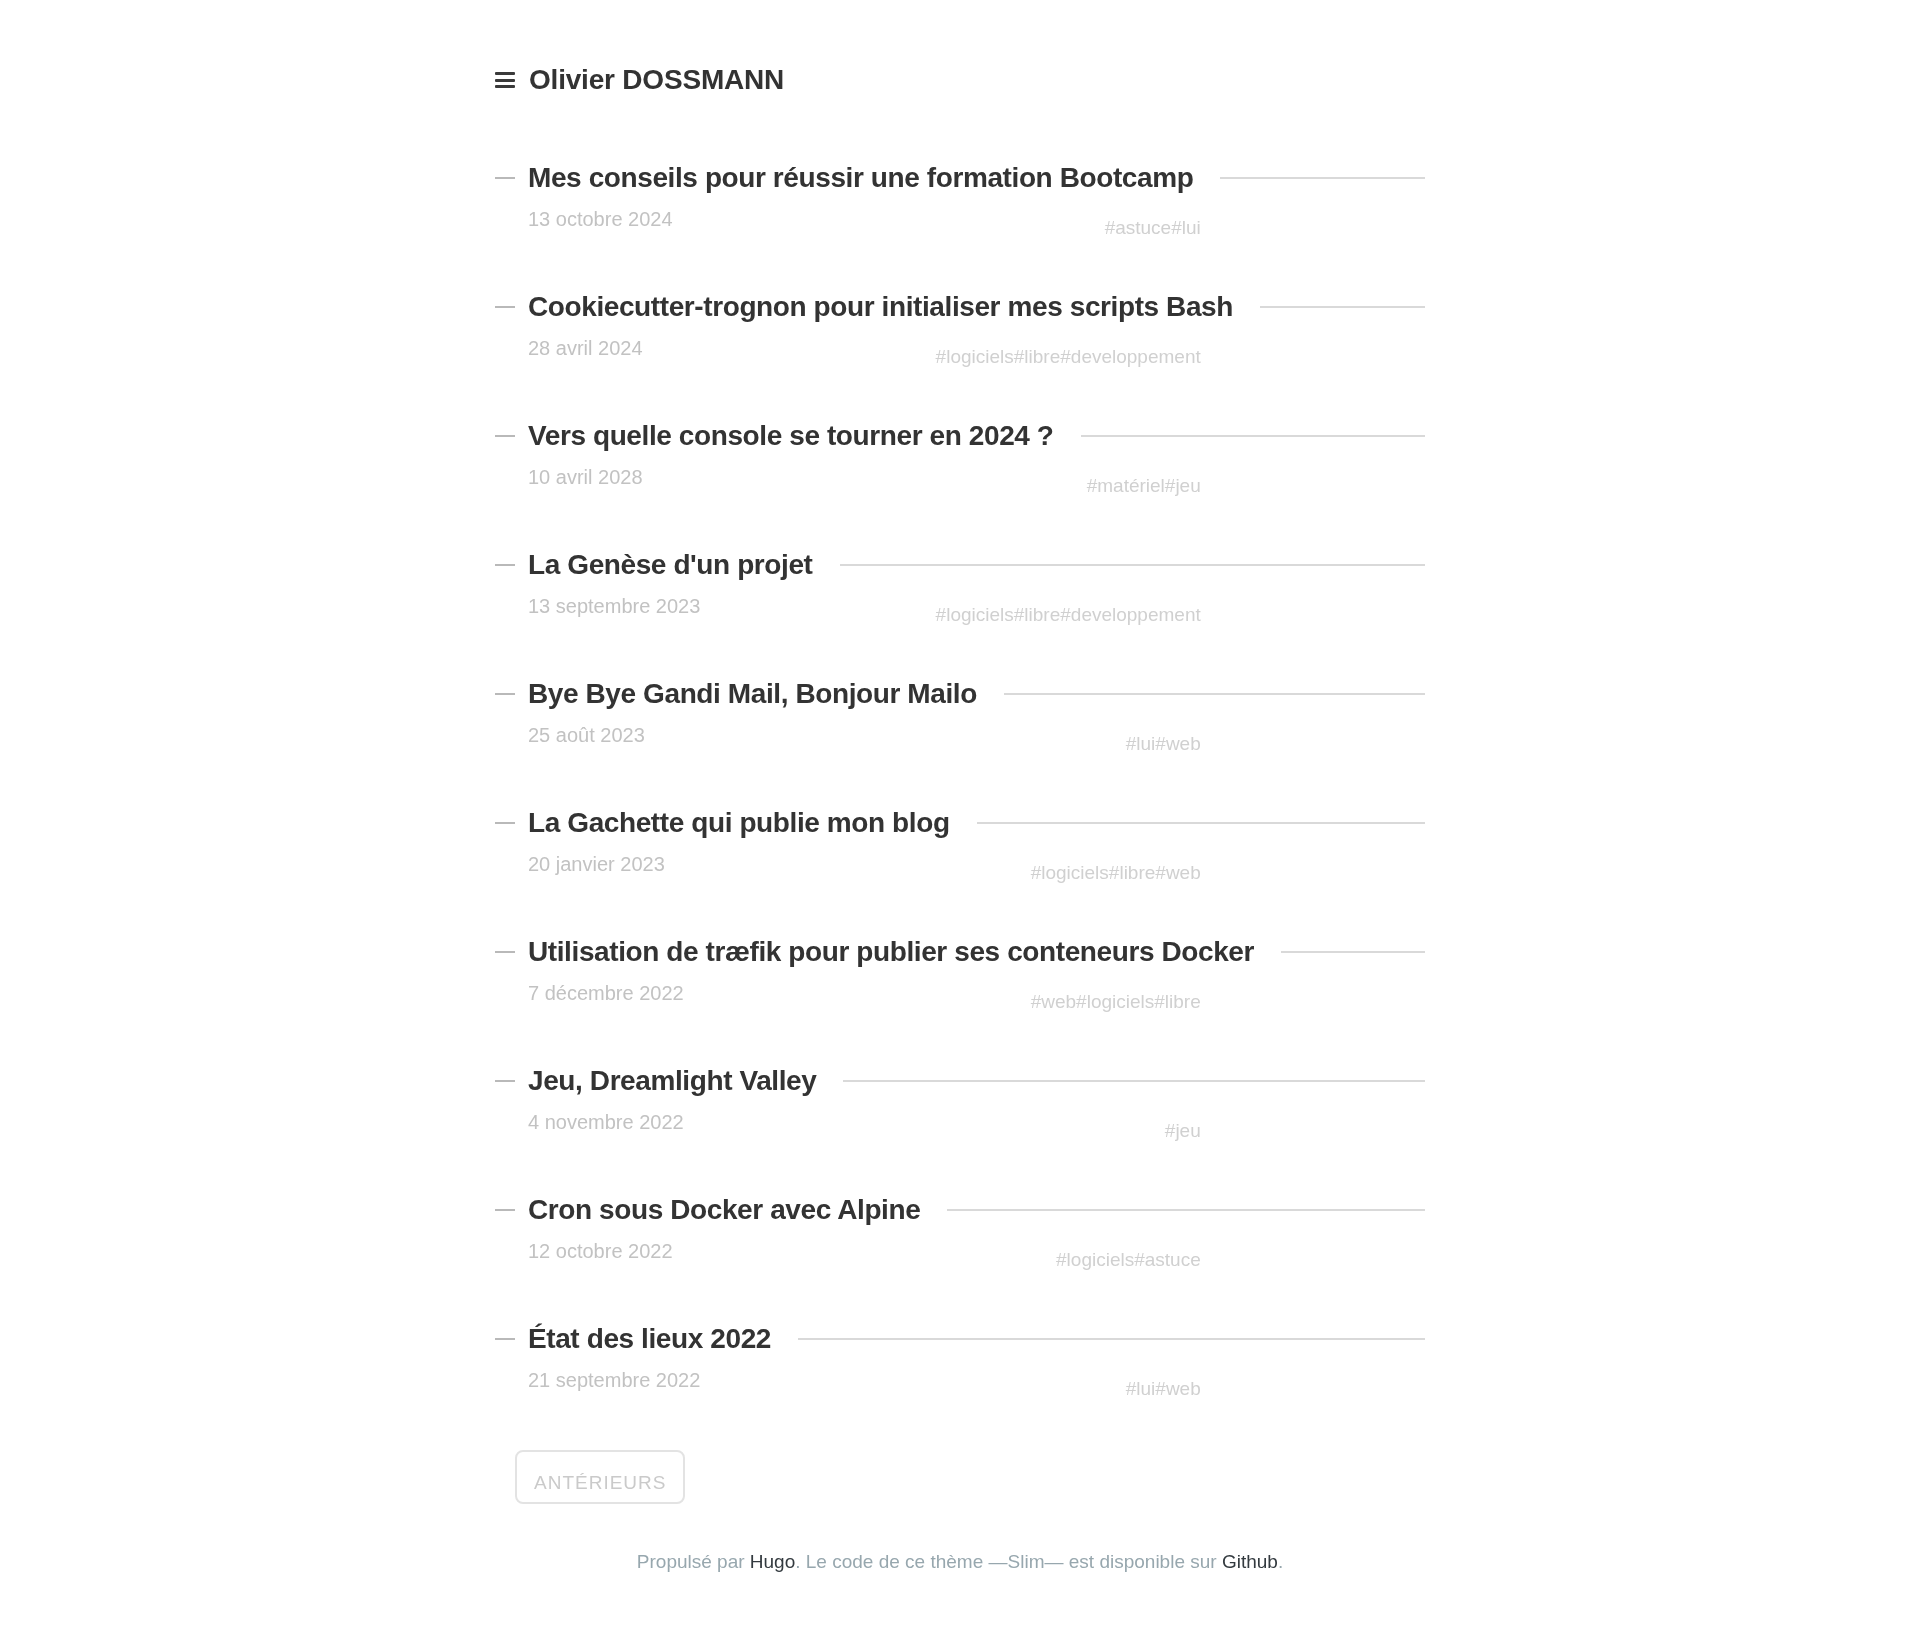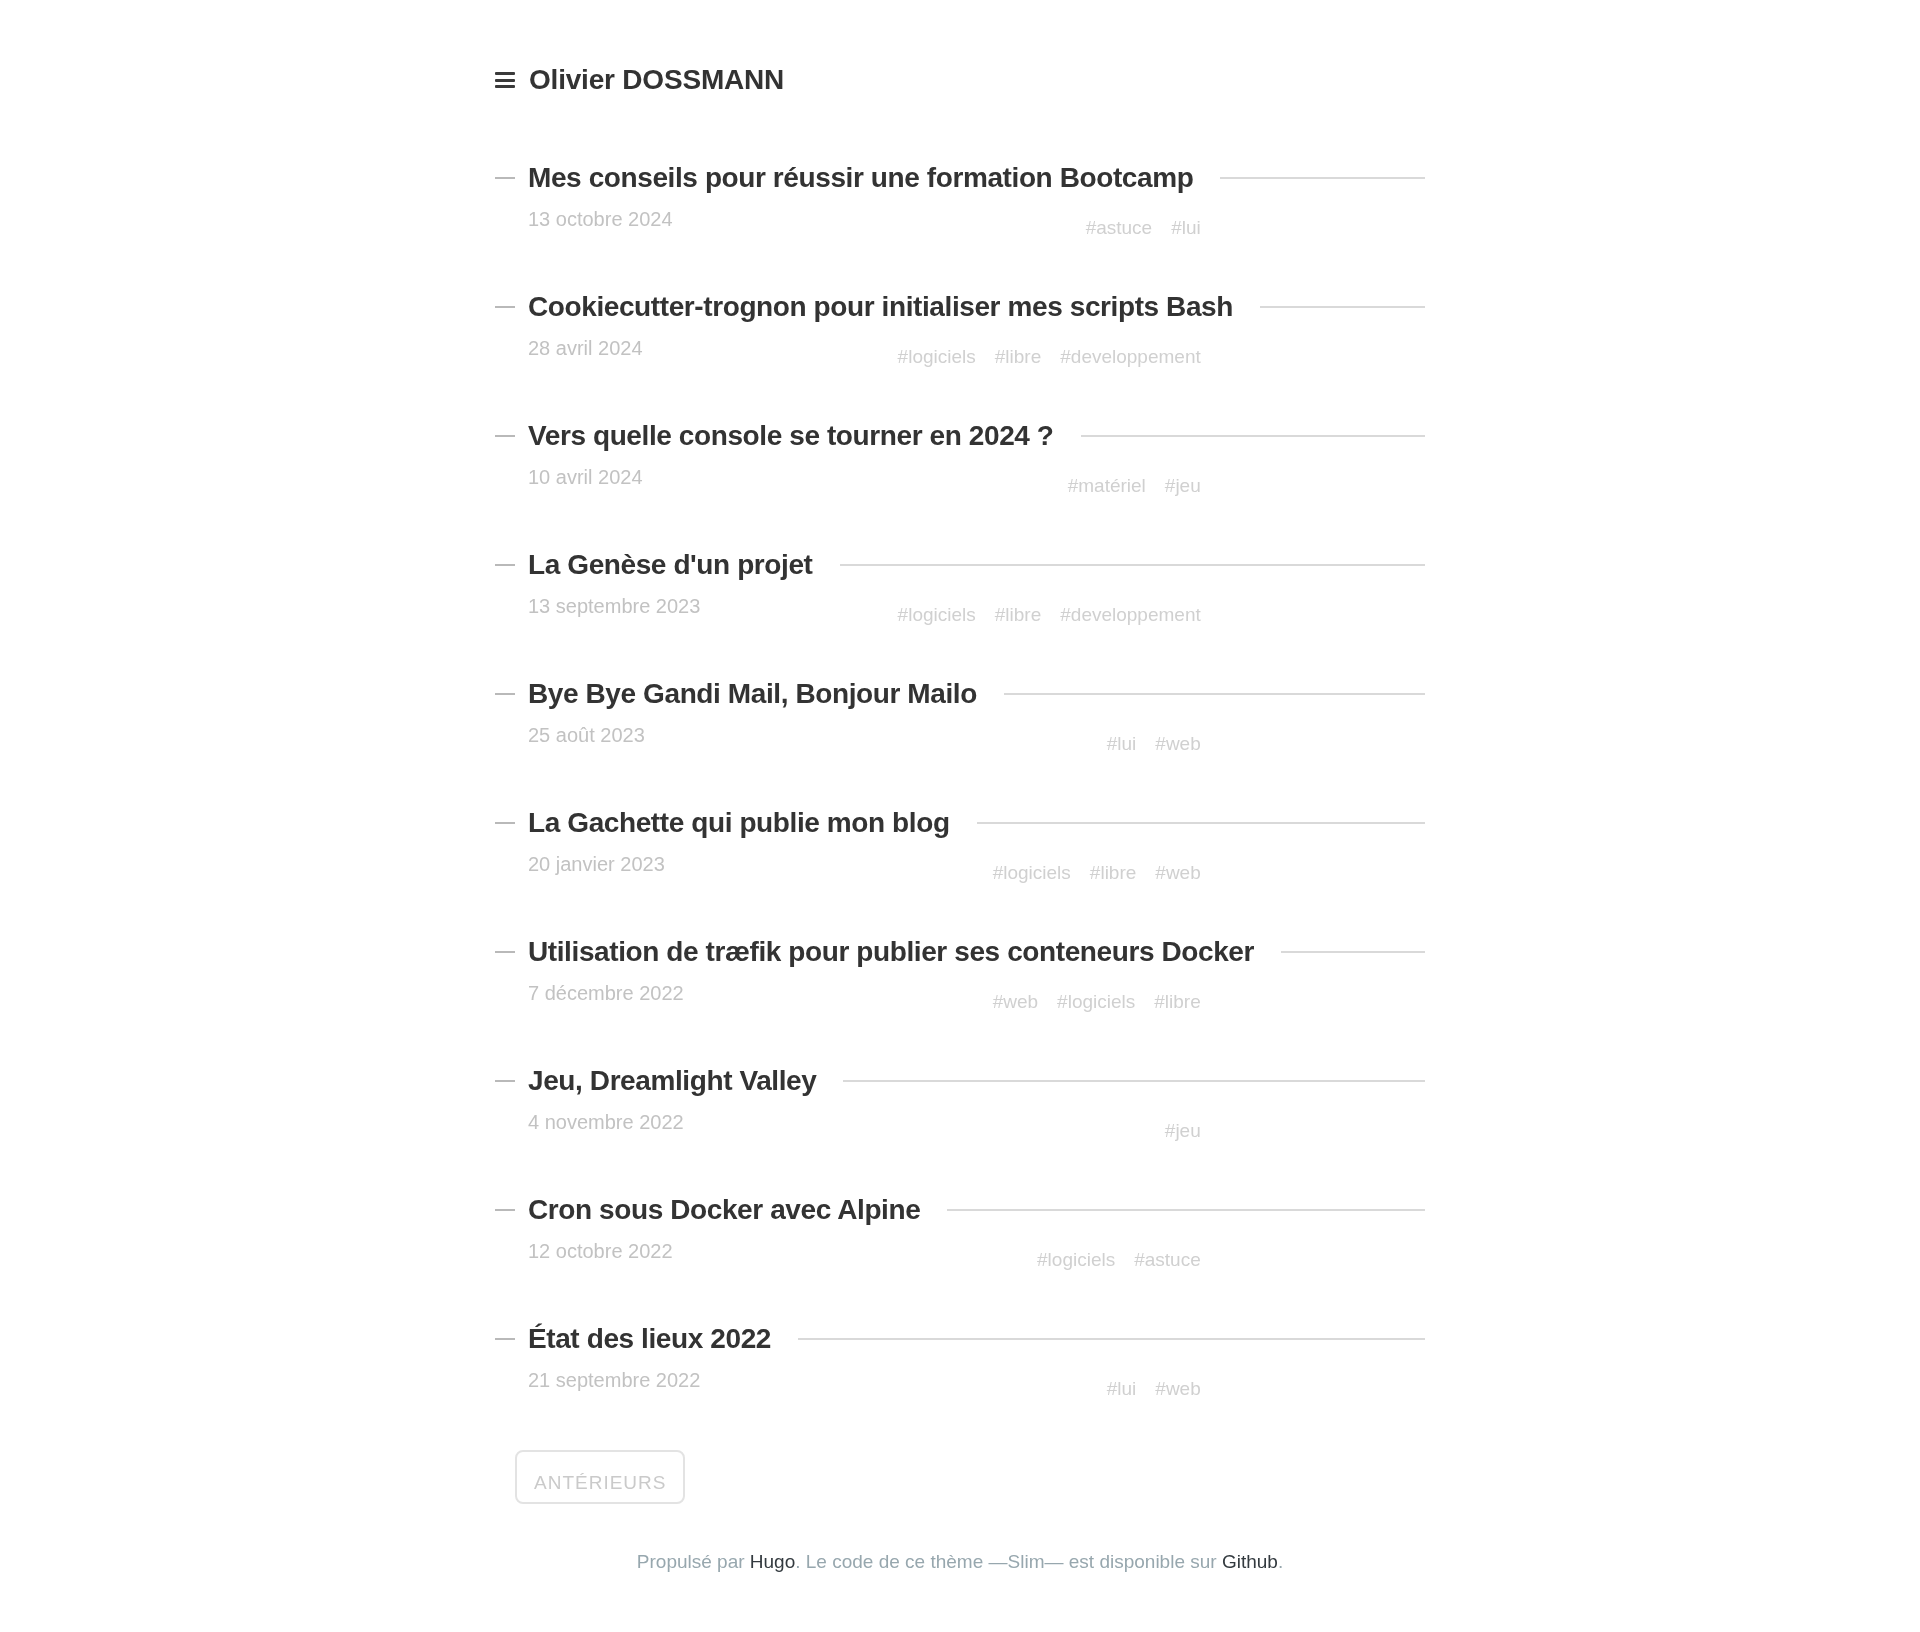--- a/index.html
+++ b/index.html
@@ -84,21 +84,21 @@
     padding-left: 33px;
   }
   .post-date {
     flex: 1;
     font-size: 20px;
     line-height: 26px;
     color: #c2c2c2;
   }
   .post-tags {
     display: flex;
-    gap: 19px;
+    gap: 0;
     margin-top: 10px;
     margin-right: 25%;
   }
   .tag-link {
     font-size: 19px;
     line-height: 24px;
     color: #d0d0d0;
     text-decoration: none;
     white-space: nowrap;
   }
@@ -179,21 +179,21 @@
     </div>
   </article>
 
   <article class="post">
     <h2 class="post-title">
       <span class="rule-left"></span>
       <a href="#" class="title-link">Vers quelle console se tourner en 2024 ?</a>
       <span class="rule-right"></span>
     </h2>
     <div class="post-meta">
-      <time class="post-date">10 avril 2024</time>
+      <time class="post-date">10 avril 2028</time>
       <div class="post-tags">
             <a href="#" class="tag-link">#matériel</a>
             <a href="#" class="tag-link">#jeu</a>
           </div>
     </div>
   </article>
 
   <article class="post">
     <h2 class="post-title">
       <span class="rule-left"></span>

